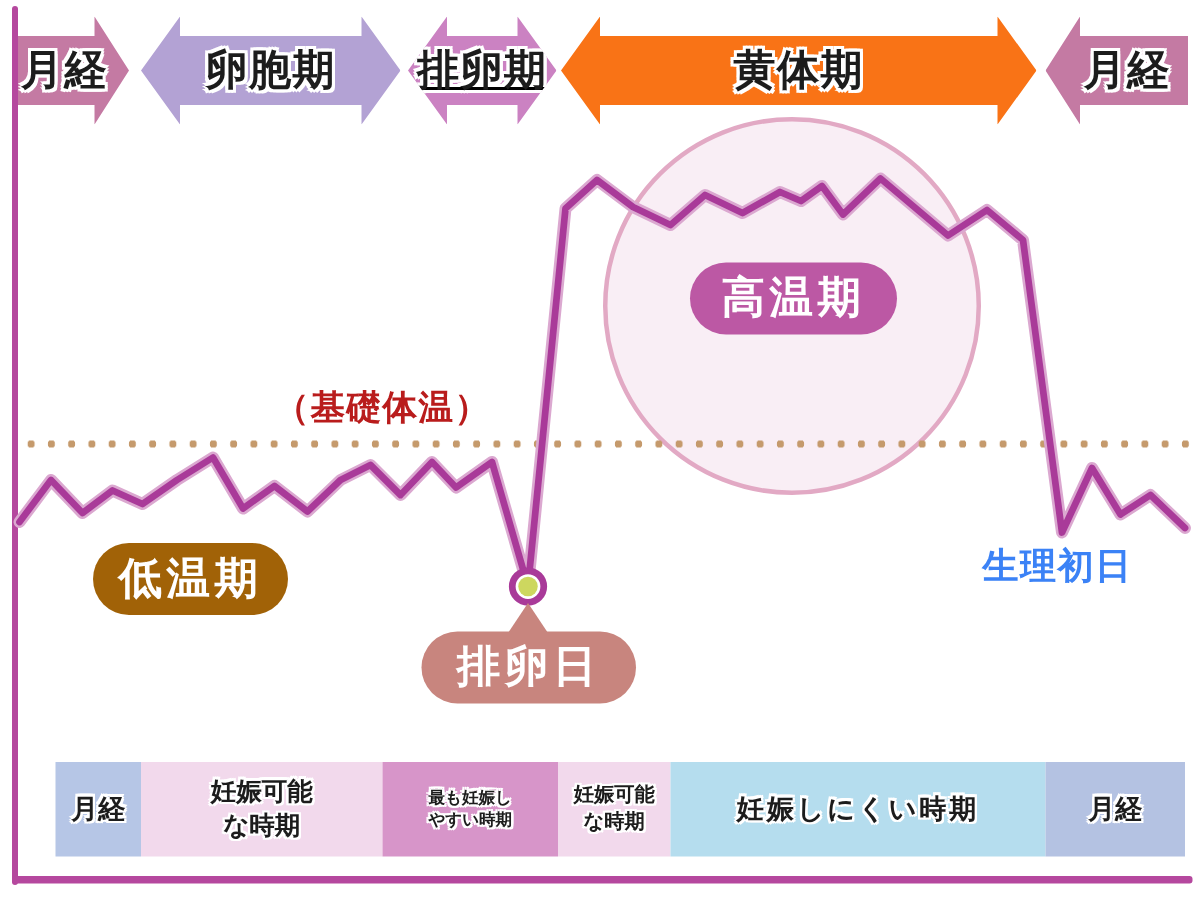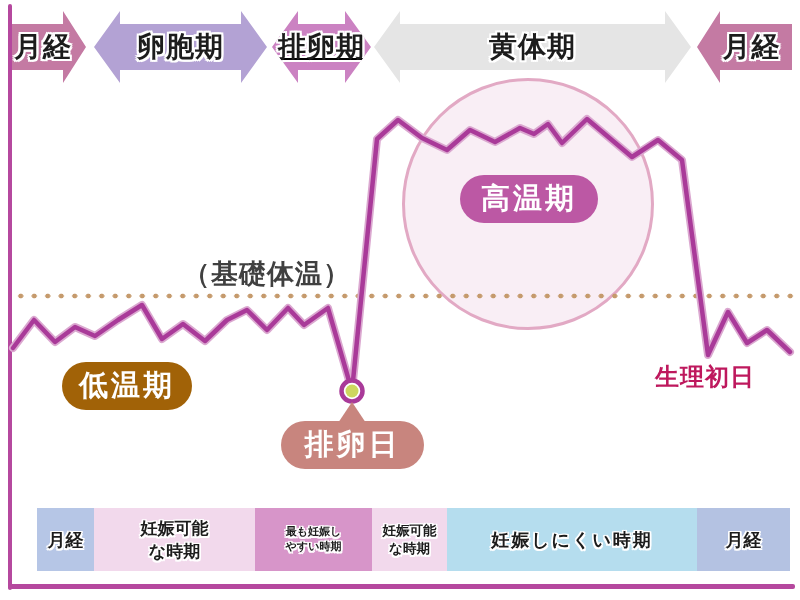--- a/index.html
+++ b/index.html
@@ -36,22 +36,22 @@
   
   svg.chart{left:0;top:0;width:800px;height:600px;position:absolute;}
   
   .badge{display:flex;align-items:center;justify-content:center;color:#fff;
     font-weight:bold;border-radius:26px;letter-spacing:3px;text-align:center;}
   .badge-low{left:62px;top:362px;width:130px;height:48px;background:#a16207;font-size:29px;}
   .badge-high{left:460px;top:175px;width:138px;height:48px;background:#bc58a4;font-size:29px;}
   .badge-ovu{left:281px;top:421px;width:143px;height:48px;background:#c8857e;font-size:29px;}
   .ovu-pointer{left:338px;top:402px;width:28px;height:21px;background:#c8857e;
     clip-path:polygon(50% 0,100% 100%,0 100%);}
-  .baseline-label{left:183px;top:256px;font-size:27px;font-weight:bold;color:#404040;letter-spacing:1px;}
-  .period-label{left:655px;top:361px;font-size:24px;font-weight:bold;color:#be185d;letter-spacing:1px;}
+  .baseline-label{left:183px;top:256px;font-size:23px;font-weight:bold;color:#b91c1c;letter-spacing:1px;}
+  .period-label{left:655px;top:361px;font-size:24px;font-weight:bold;color:#3b82f6;letter-spacing:1px;}
   
   .band{left:37px;top:508px;width:753px;height:63px;display:flex;}
   .cell{display:flex;align-items:center;justify-content:center;text-align:center;
     white-space:pre-line;font-weight:bold;color:#1c1c1c;line-height:1.3;
     text-shadow:-1.5px -1.5px 0 #fff,1.5px -1.5px 0 #fff,-1.5px 1.5px 0 #fff,1.5px 1.5px 0 #fff,
                 -1.5px 0 0 #fff,1.5px 0 0 #fff,0 -1.5px 0 #fff,0 1.5px 0 #fff;}
   .c1{width:57px;font-size:18px;}
   .c2{width:161px;font-size:17px;}
   .c3{width:117px;font-size:11px;}
   .c4{width:75px;font-size:13.5px;}
@@ -68,21 +68,21 @@
 
   <div class="abs arrow a1 dir-right" style="background: rgb(196, 122, 163);">
     <span class="lbl">月経</span>
   </div>
   <div class="abs arrow a2 dir-both" style="background: rgb(179, 162, 212);">
     <span class="lbl">卵胞期</span>
   </div>
   <div class="abs arrow a3 dir-both" style="background: rgb(203, 130, 194);">
     <span class="lbl">排卵期</span>
   </div>
-  <div class="abs arrow a4 dir-both" style="background: #e5e5e5;">
+  <div class="abs arrow a4 dir-both" style="background: #f97316;">
     <span class="lbl">黄体期</span>
   </div>
   <div class="abs arrow a5 dir-left" style="background: rgb(196, 122, 163);">
     <span class="lbl">月経</span>
   </div>
 
   <div class="abs hi-circle"></div>
 
   <div class="abs dotline"></div>
 

